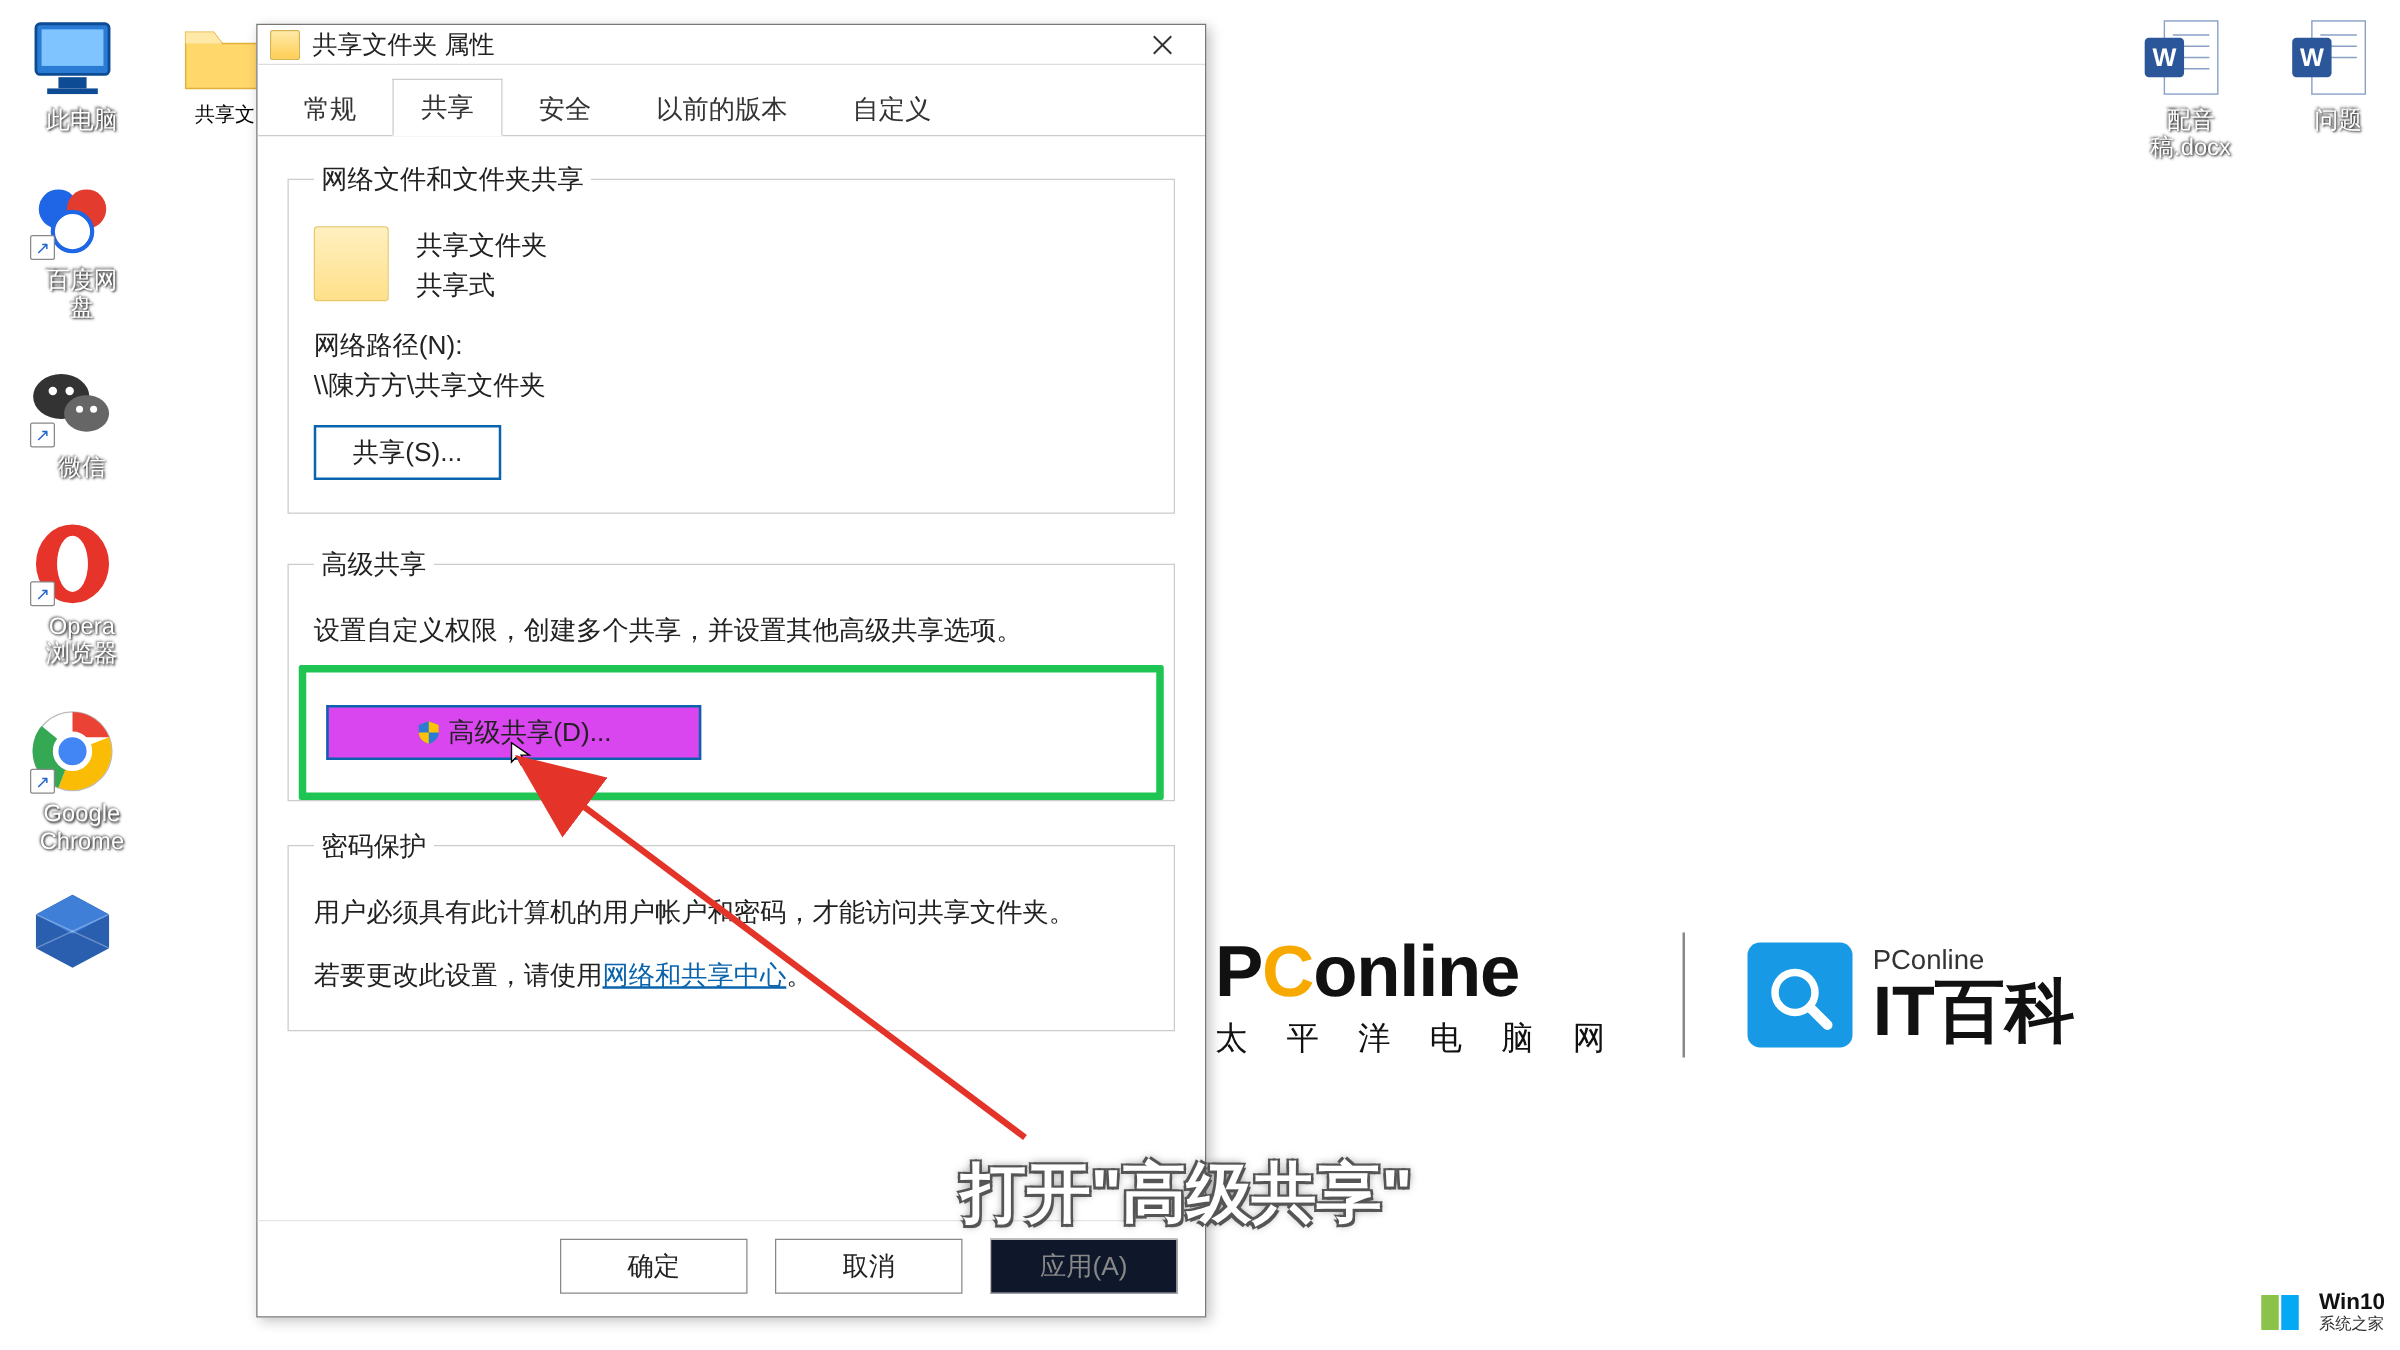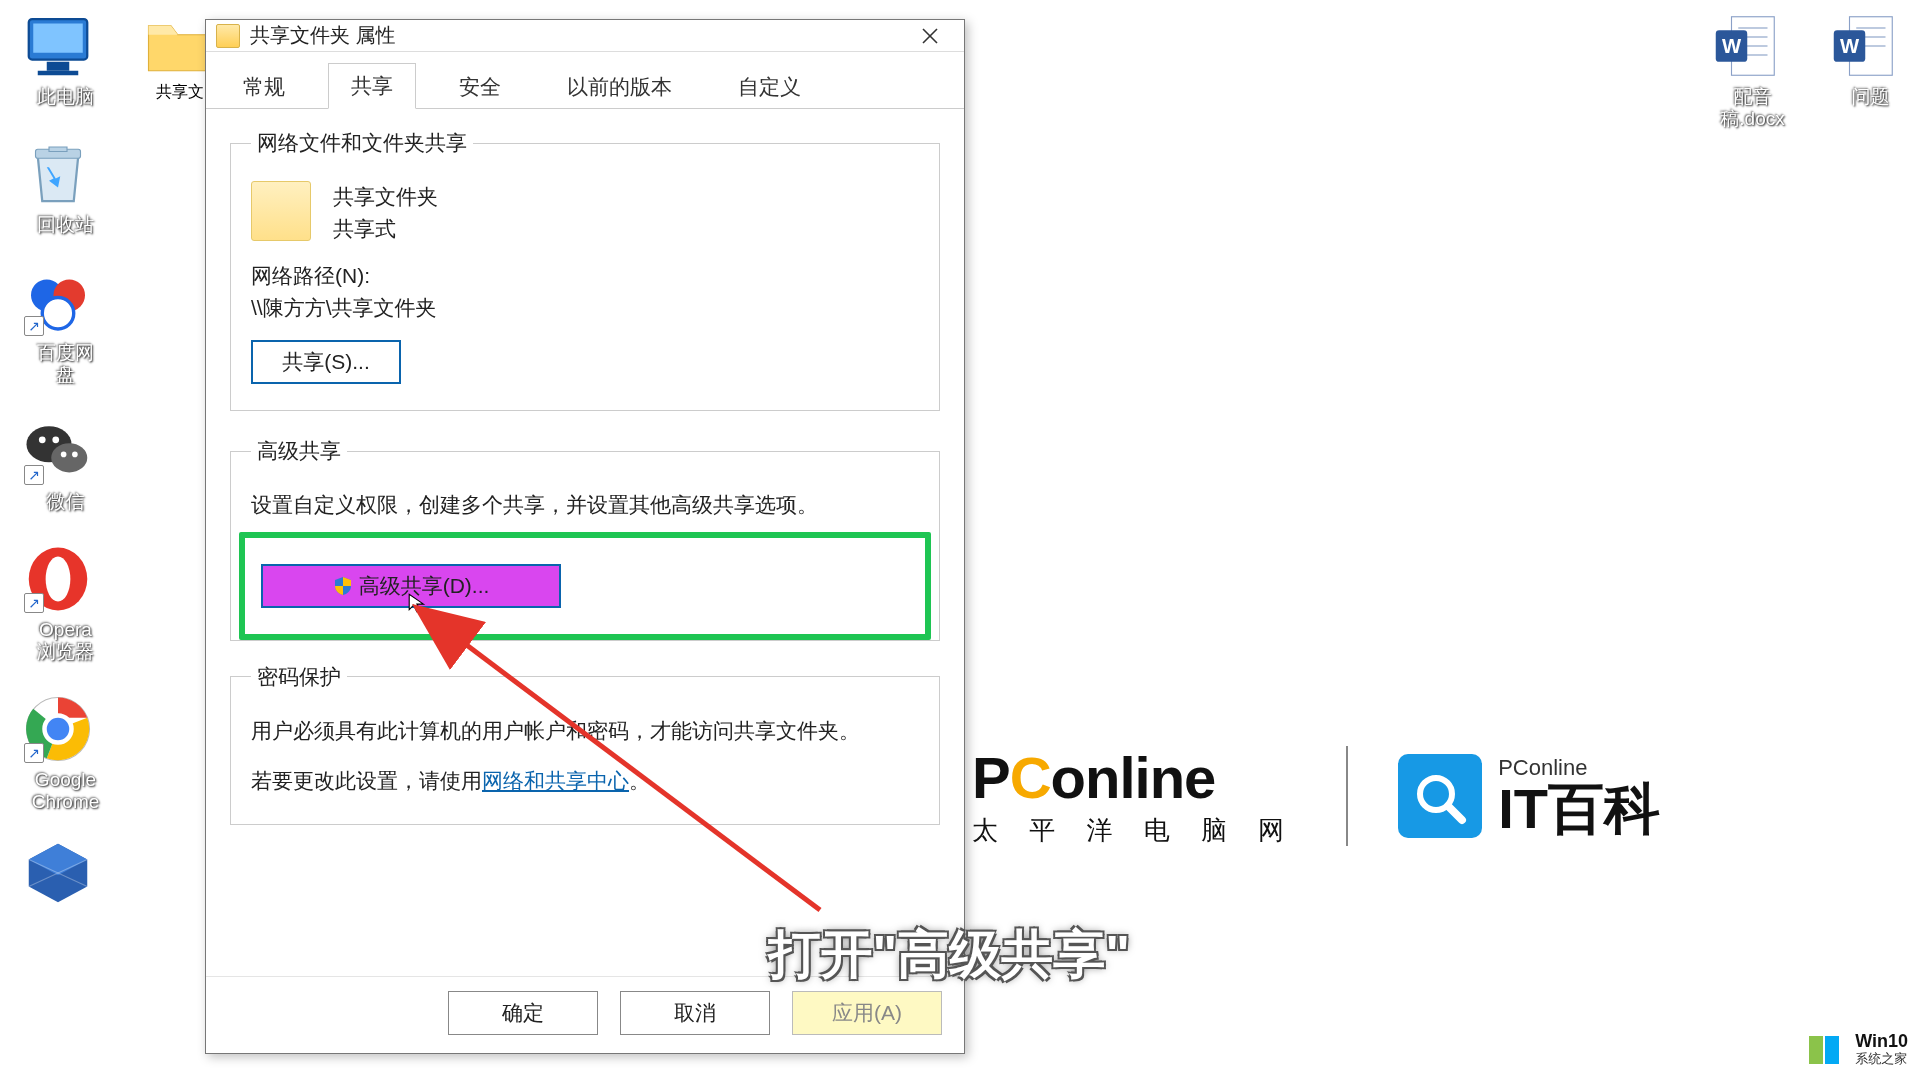--- a/index.html
+++ b/index.html
@@ -102,21 +102,21 @@
     width: 48px; height: 40px;
     display:flex; align-items:center; justify-content:center;
     font-size: 22px;
     cursor: pointer;
   }
 
   .tabs {
     display: flex;
     align-items: flex-end;
     padding: 10px 14px 0 14px;
-    gap: 20px;
+    gap: 6px;
     border-bottom: 1px solid #ccc;
   }
   .tab {
     padding: 8px 22px;
     font-size: 21px;
     color: #333;
     cursor: pointer;
     border: 1px solid transparent;
     border-bottom: none;
     position: relative;
@@ -169,21 +169,21 @@
     height: 44px;
     padding: 0 18px;
     background: #fff;
     border: 1px solid #888;
     font-size: 21px;
     color: #222;
     cursor: pointer;
   }
   .btn.primary { border: 2px solid #0a64ad; }
   .btn.wide { min-width: 300px; }
-  .btn.disabled { color:#888; border-color:#bbb; background:#fef9c3; cursor:default; }
+  .btn.disabled { color:#888; border-color:#bbb; background:#0f172a; cursor:default; }
   .shield {
     width: 20px; height: 20px;
     display:inline-block;
   }
 
   .desc { margin: 6px 0 0 0; line-height:1.55; }
 
   .green-box {
     border: 6px solid #1ec553;
     border-radius: 2px;
@@ -308,31 +308,20 @@
   <div class="desktop-icon">
     <div class="ico ico-wrap">
       <svg viewBox="0 0 64 64">
           <rect x="6" y="8" width="52" height="36" rx="3" fill="#2a7bd4" stroke="#0d4b94" stroke-width="2"></rect>
           <rect x="10" y="12" width="44" height="26" fill="#7fc4ff"></rect>
           <rect x="22" y="46" width="20" height="8" fill="#0d4b94"></rect>
           <rect x="14" y="54" width="36" height="4" fill="#0d4b94"></rect>
         </svg>
     </div>
     <span class="label">此电脑</span>
-  </div>
-  <div class="desktop-icon">
-    <div class="ico ico-wrap">
-      <svg viewBox="0 0 64 64">
-          <path d="M14 16 L50 16 L46 56 L18 56 Z" fill="#dbe9f4" stroke="#7aa0bd" stroke-width="2"></path>
-          <rect x="12" y="10" width="40" height="8" rx="2" fill="#b9d2e5" stroke="#7aa0bd"></rect>
-          <path d="M24 8 h16 v4 h-16 z" fill="#b9d2e5" stroke="#7aa0bd"></path>
-          <path d="M22 26 l6 10 l-4 2 l8 6 l2 -10 l-4 2 l-6 -10z" fill="#3fa5ff"></path>
-        </svg>
-    </div>
-    <span class="label">回收站</span>
   </div>
   <div class="desktop-icon">
     <div class="ico ico-wrap">
       <svg viewBox="0 0 64 64">
           <circle cx="22" cy="26" r="14" fill="#1e66e6"></circle>
           <circle cx="42" cy="26" r="14" fill="#e33b2e"></circle>
           <circle cx="32" cy="42" r="14" fill="#fff" stroke="#1e66e6" stroke-width="3"></circle>
         </svg>
       <div class="shortcut-arrow">↗</div>
     </div>

